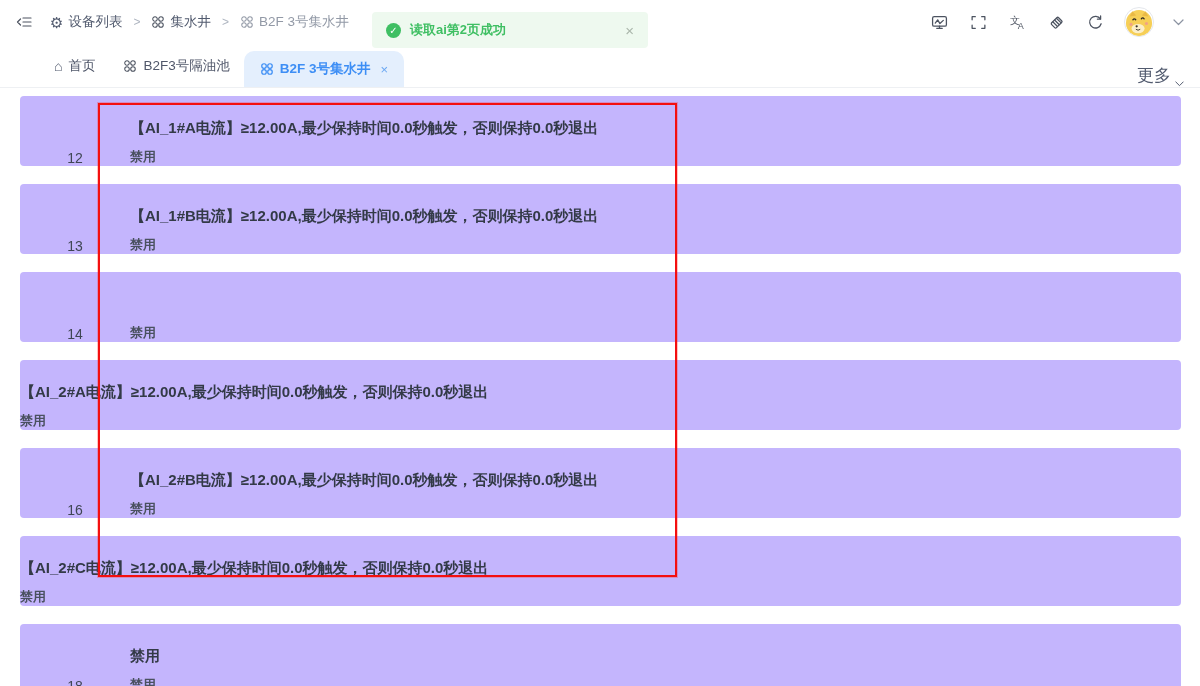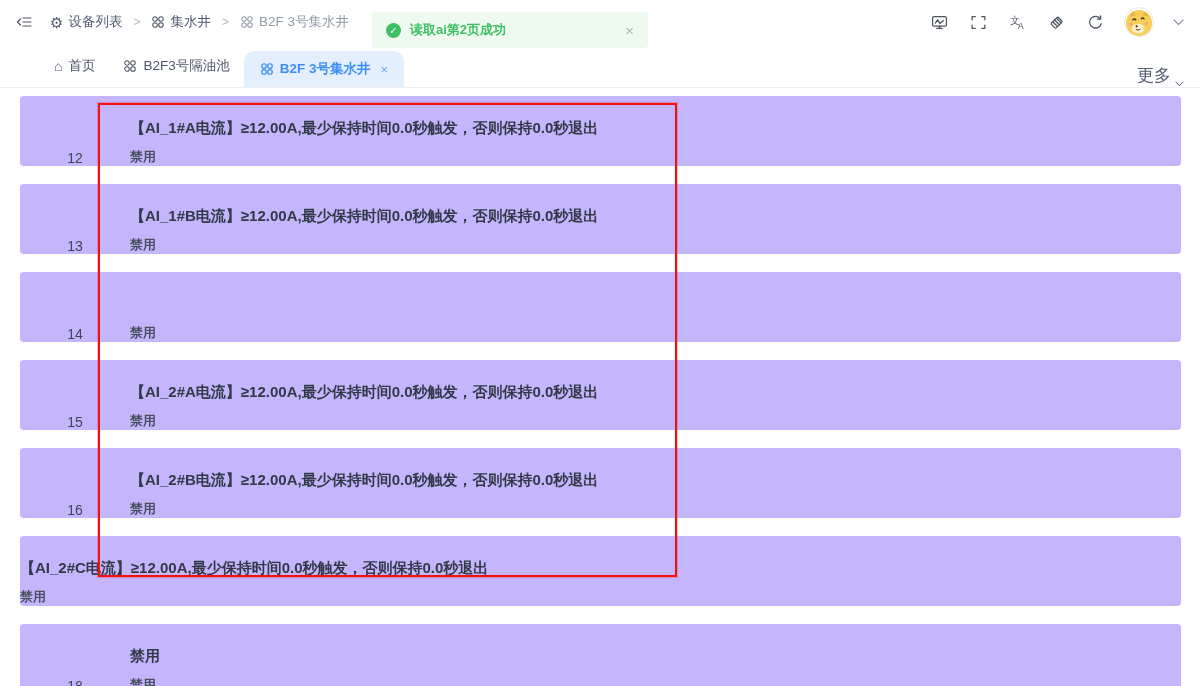--- a/index.html
+++ b/index.html
@@ -221,21 +221,20 @@
       </div>
 
       <div class="row-card">
         <div class="row-num">14</div>
         <div class="row-body">
           <div class="rule-status">禁用</div>
         </div>
       </div>
 
       <div class="row-card">
-        <div class="row-num">15</div>
         <div class="row-body">
           <div class="rule-text">【AI_2#A电流】≥12.00A,最少保持时间0.0秒触发，否则保持0.0秒退出</div>
           <div class="rule-status">禁用</div>
         </div>
       </div>
 
       <div class="row-card">
         <div class="row-num">16</div>
         <div class="row-body">
           <div class="rule-text">【AI_2#B电流】≥12.00A,最少保持时间0.0秒触发，否则保持0.0秒退出</div>

